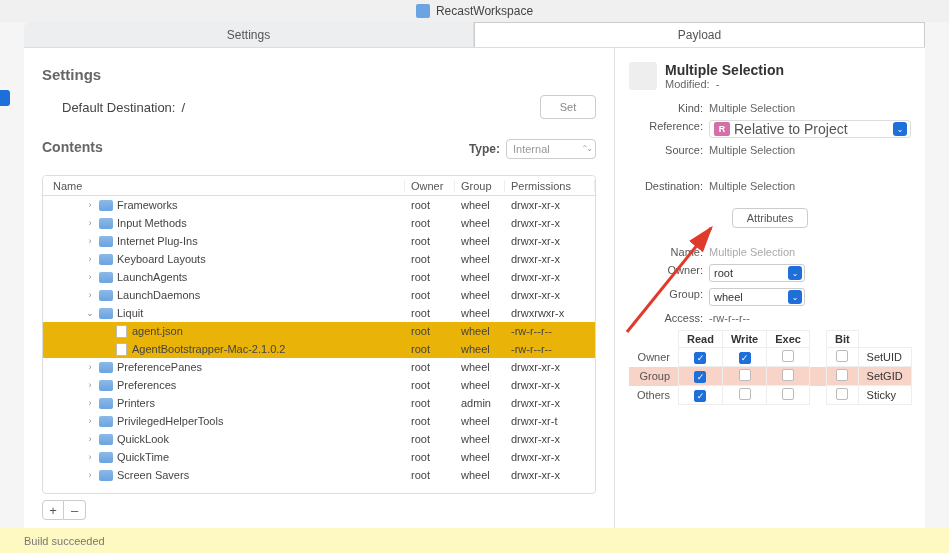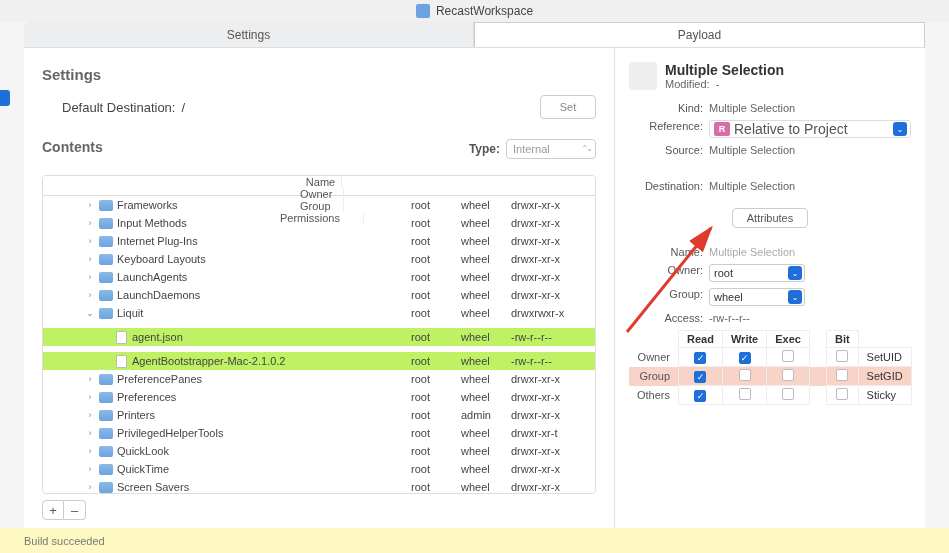--- a/index.html
+++ b/index.html
@@ -21,31 +21,31 @@
 .destlabel { font-size: 13px; color: #444; margin-right: 6px; }
 .destval { font-size: 13px; color: #444; flex: 1; }
 .setbtn { width: 56px; height: 24px; border: 1px solid #ccc; border-radius: 4px; background: #fff; font-size: 11px; color: #888; display: flex; align-items: center; justify-content: center; cursor: pointer; }
 .contentshead { display: flex; align-items: flex-start; justify-content: space-between; margin-bottom: 16px; }
 .contentslbl { font-size: 14px; font-weight: 600; color: #666; }
 .typerow { display: flex; align-items: center; gap: 6px; }
 .typelbl { font-size: 12px; color: #555; font-weight: 600; }
 .select { height: 20px; min-width: 90px; border: 1px solid #ccc; border-radius: 4px; background: #fff; font-size: 11px; color: #999; padding: 0 18px 0 6px; display: flex; align-items: center; position: relative; }
 .select::after { content: "⌃⌄"; position: absolute; right: 4px; font-size: 8px; line-height: 8px; color: #999; letter-spacing: -2px; }
 .table { flex: 1; border: 1px solid #ddd; border-radius: 4px; overflow: hidden; display: flex; flex-direction: column; }
-.thead { display: flex; background: #fff; border-bottom: 1px solid #ddd; height: 20px; align-items: center; flex-direction: column; }
+.thead { display: flex; background: #fff; border-bottom: 1px solid #ddd; height: 20px; align-items: center; }
 .th { font-size: 11px; color: #555; padding: 0 6px; border-right: 1px solid #eee; }
 .th.name { flex: 1; padding-left: 10px; }
 .th.owner { width: 50px; }
 .th.group { width: 50px; }
 .th.perm { width: 90px; }
 .tbody { flex: 1; overflow-y: auto; position: relative; }
 .tbody::-webkit-scrollbar { width: 10px; }
 .tbody::-webkit-scrollbar-thumb { background: #ccc; border-radius: 5px; }
 .row { display: flex; height: 18px; align-items: center; font-size: 11px; color: #444; }
-.row.sel { background: #bef264; margin-top: 6px; }
+.row.sel { background: #eab308; }
 .row .cell.name { flex: 1; display: flex; align-items: center; }
 .row .cell.owner { width: 50px; padding-left: 6px; }
 .row .cell.group { width: 50px; padding-left: 6px; }
 .row .cell.perm { width: 90px; padding-left: 6px; }
 .disclosure { width: 10px; display: inline-flex; justify-content: center; color: #888; font-size: 9px; cursor: pointer; }
 .foldericon { width: 14px; height: 11px; background: linear-gradient(#8bb9e8,#6ba4e0); border-radius: 2px; margin: 0 4px; flex-shrink: 0; }
 .fileicon { width: 11px; height: 13px; background: #fff; border: 1px solid #bbb; border-radius: 1px; margin: 0 5px; flex-shrink: 0; }
 .addremove { display: flex; margin-top: 6px; }
 .addremove button { width: 22px; height: 20px; border: 1px solid #ccc; background: #fff; font-size: 13px; color: #555; display: flex; align-items: center; justify-content: center; cursor: pointer; }
 .addremove button:first-child { border-radius: 4px 0 0 4px; }

